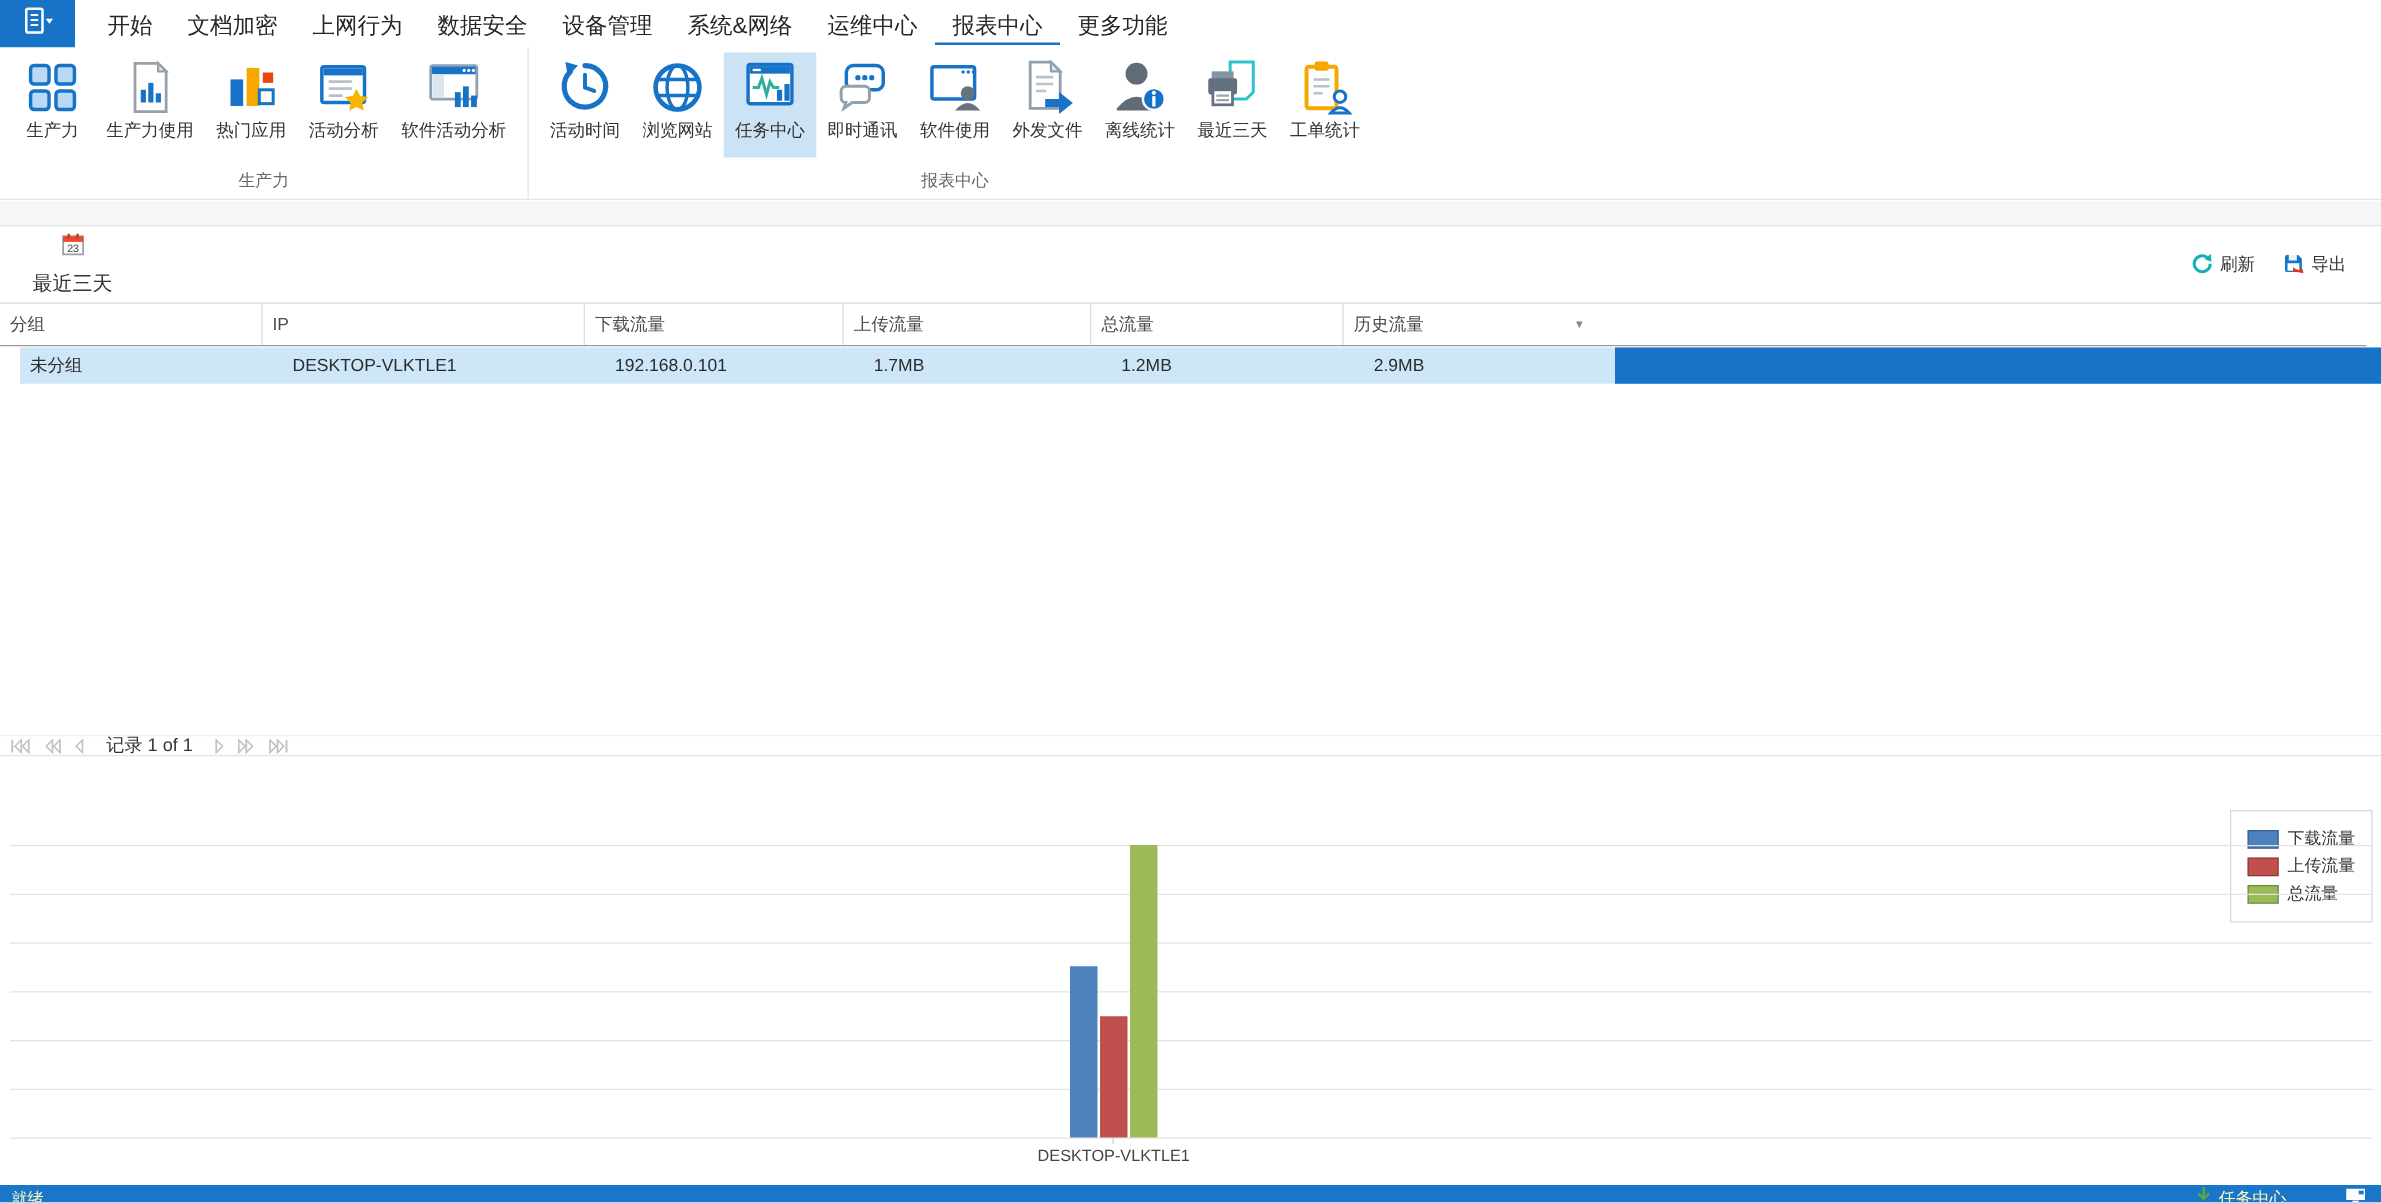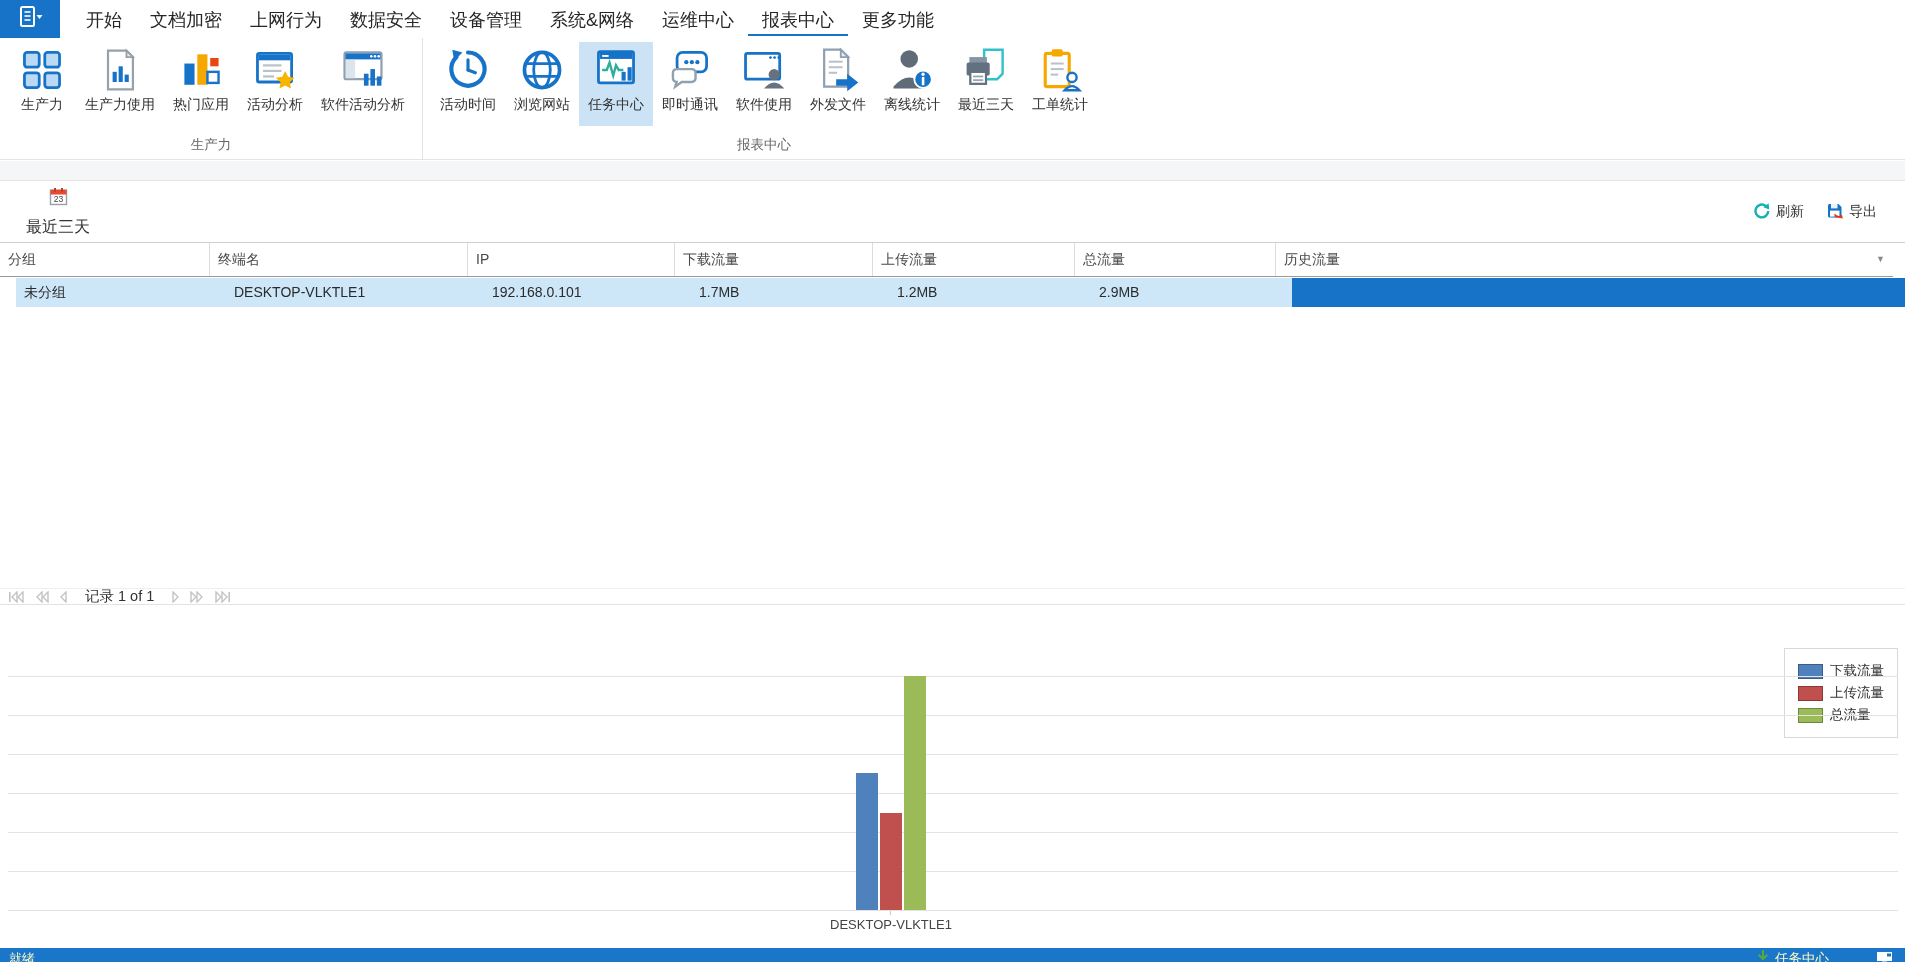--- a/index.html
+++ b/index.html
@@ -328,21 +328,20 @@
             <rect x="4" y="8.6" width="9.5" height="6" fill="#fff"></rect>
             <path d="M8.5 11.5 q3.2 3.8 7.5 1.6 l0.8 3.4 -8.3 -1.6 z" fill="#e8350f"></path>
           </svg></span>
         <span>导出</span>
       </span>
     </div>
   </div>
 
   <div class="thead grid-cols">
     <div class="cell">分组</div>
-    <div class="cell">终端名</div>
     <div class="cell">IP</div>
     <div class="cell">下载流量</div>
     <div class="cell">上传流量</div>
     <div class="cell">总流量</div>
     <div class="cell">
       <span>历史流量</span>
       <span class="col-dd">▼</span>
     </div>
   </div>
 

